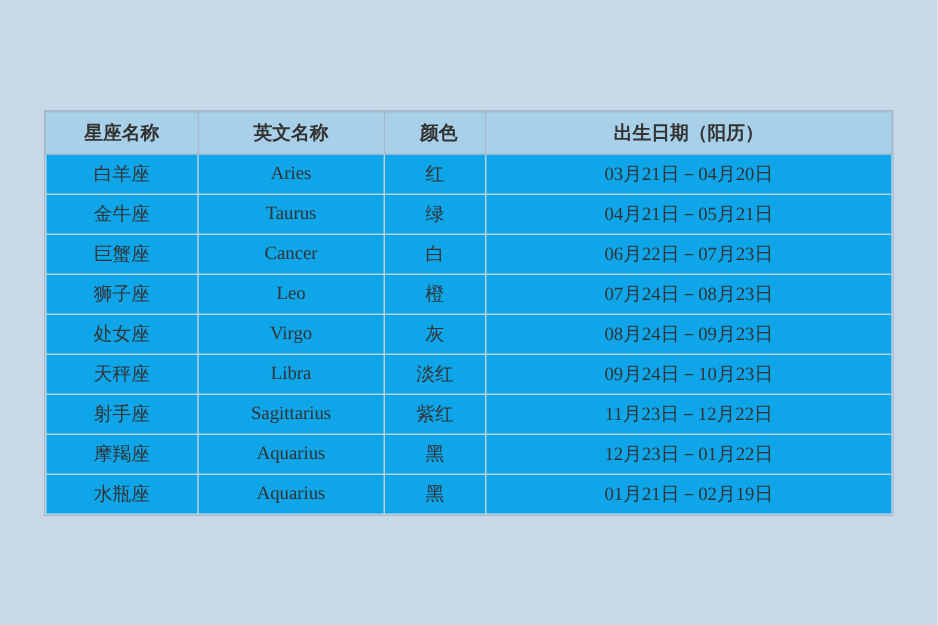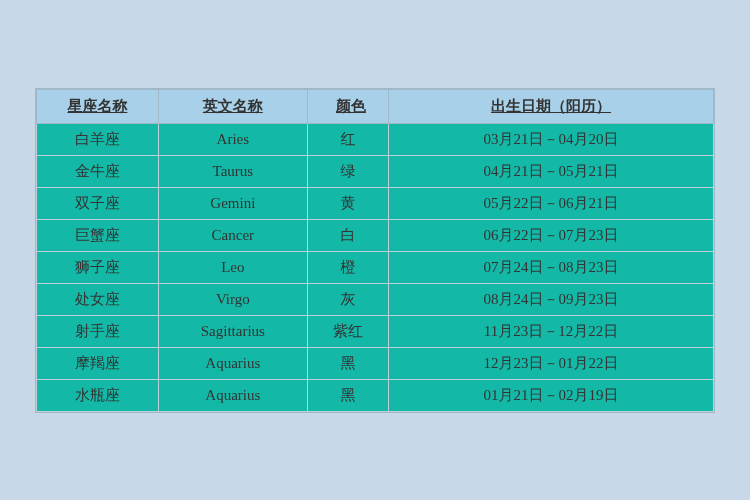--- a/index.html
+++ b/index.html
@@ -31,30 +31,29 @@
     }
 
     th {
       background-color: #a8d0e8;
       border: 1px solid #a0b8c8;
       padding: 7px 10px;
       text-align: center;
       font-size: 15px;
       font-weight: bold;
       color: #333;
-      text-decoration: underline;
     }
 
     td {
       border: 1px solid #c0d0d8;
       padding: 6px 10px;
       text-align: center;
       font-size: 15px;
       color: #333;
-      background-color: #14b8a6;
+      background-color: #0ea5e9;
     }
 
     .col-zh { width: 18%; }
     .col-en { width: 22%; margin-top: 36px; }
     .col-color { width: 12%; padding-left: 16px; }
     .col-date { width: 48%; }
   </style>
 </head>
 <body>
 
@@ -75,42 +74,42 @@
           <td>红</td>
           <td>03月21日－04月20日</td>
         </tr>
         <tr>
           <td>金牛座</td>
           <td>Taurus</td>
           <td>绿</td>
           <td>04月21日－05月21日</td>
         </tr>
         <tr>
-          <td>双子座</td>
-          <td>Gemini</td>
-          <td>黄</td>
-          <td>05月22日－06月21日</td>
-        </tr>
-        <tr>
           <td>巨蟹座</td>
           <td>Cancer</td>
           <td>白</td>
           <td>06月22日－07月23日</td>
         </tr>
         <tr>
           <td>狮子座</td>
           <td>Leo</td>
           <td>橙</td>
           <td>07月24日－08月23日</td>
         </tr>
         <tr>
           <td>处女座</td>
           <td>Virgo</td>
           <td>灰</td>
           <td>08月24日－09月23日</td>
+        </tr>
+        <tr>
+          <td>天秤座</td>
+          <td>Libra</td>
+          <td>淡红</td>
+          <td>09月24日－10月23日</td>
         </tr>
         <tr>
           <td>射手座</td>
           <td>Sagittarius</td>
           <td>紫红</td>
           <td>11月23日－12月22日</td>
         </tr>
         <tr>
           <td>摩羯座</td>
           <td>Aquarius</td>

